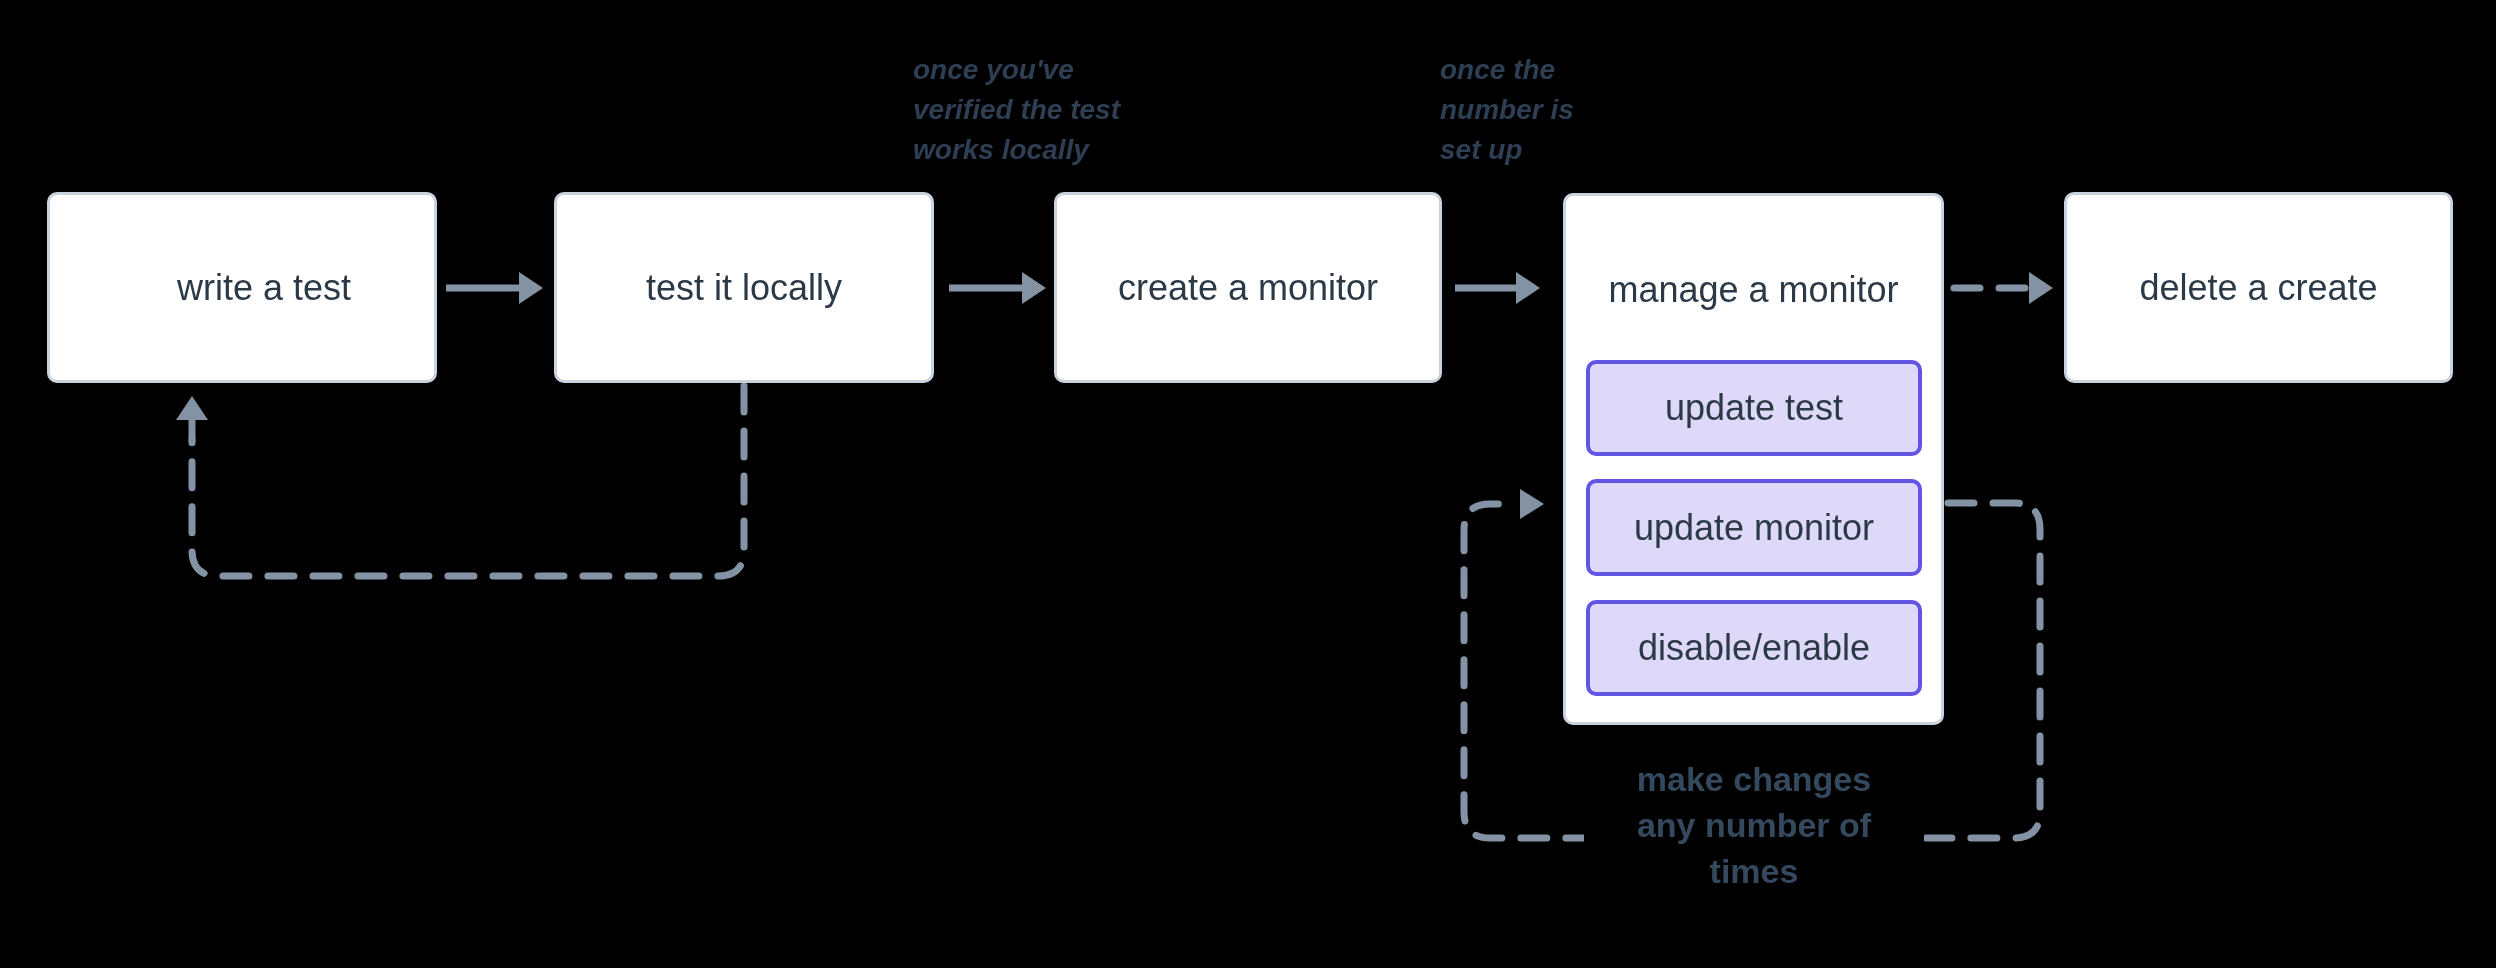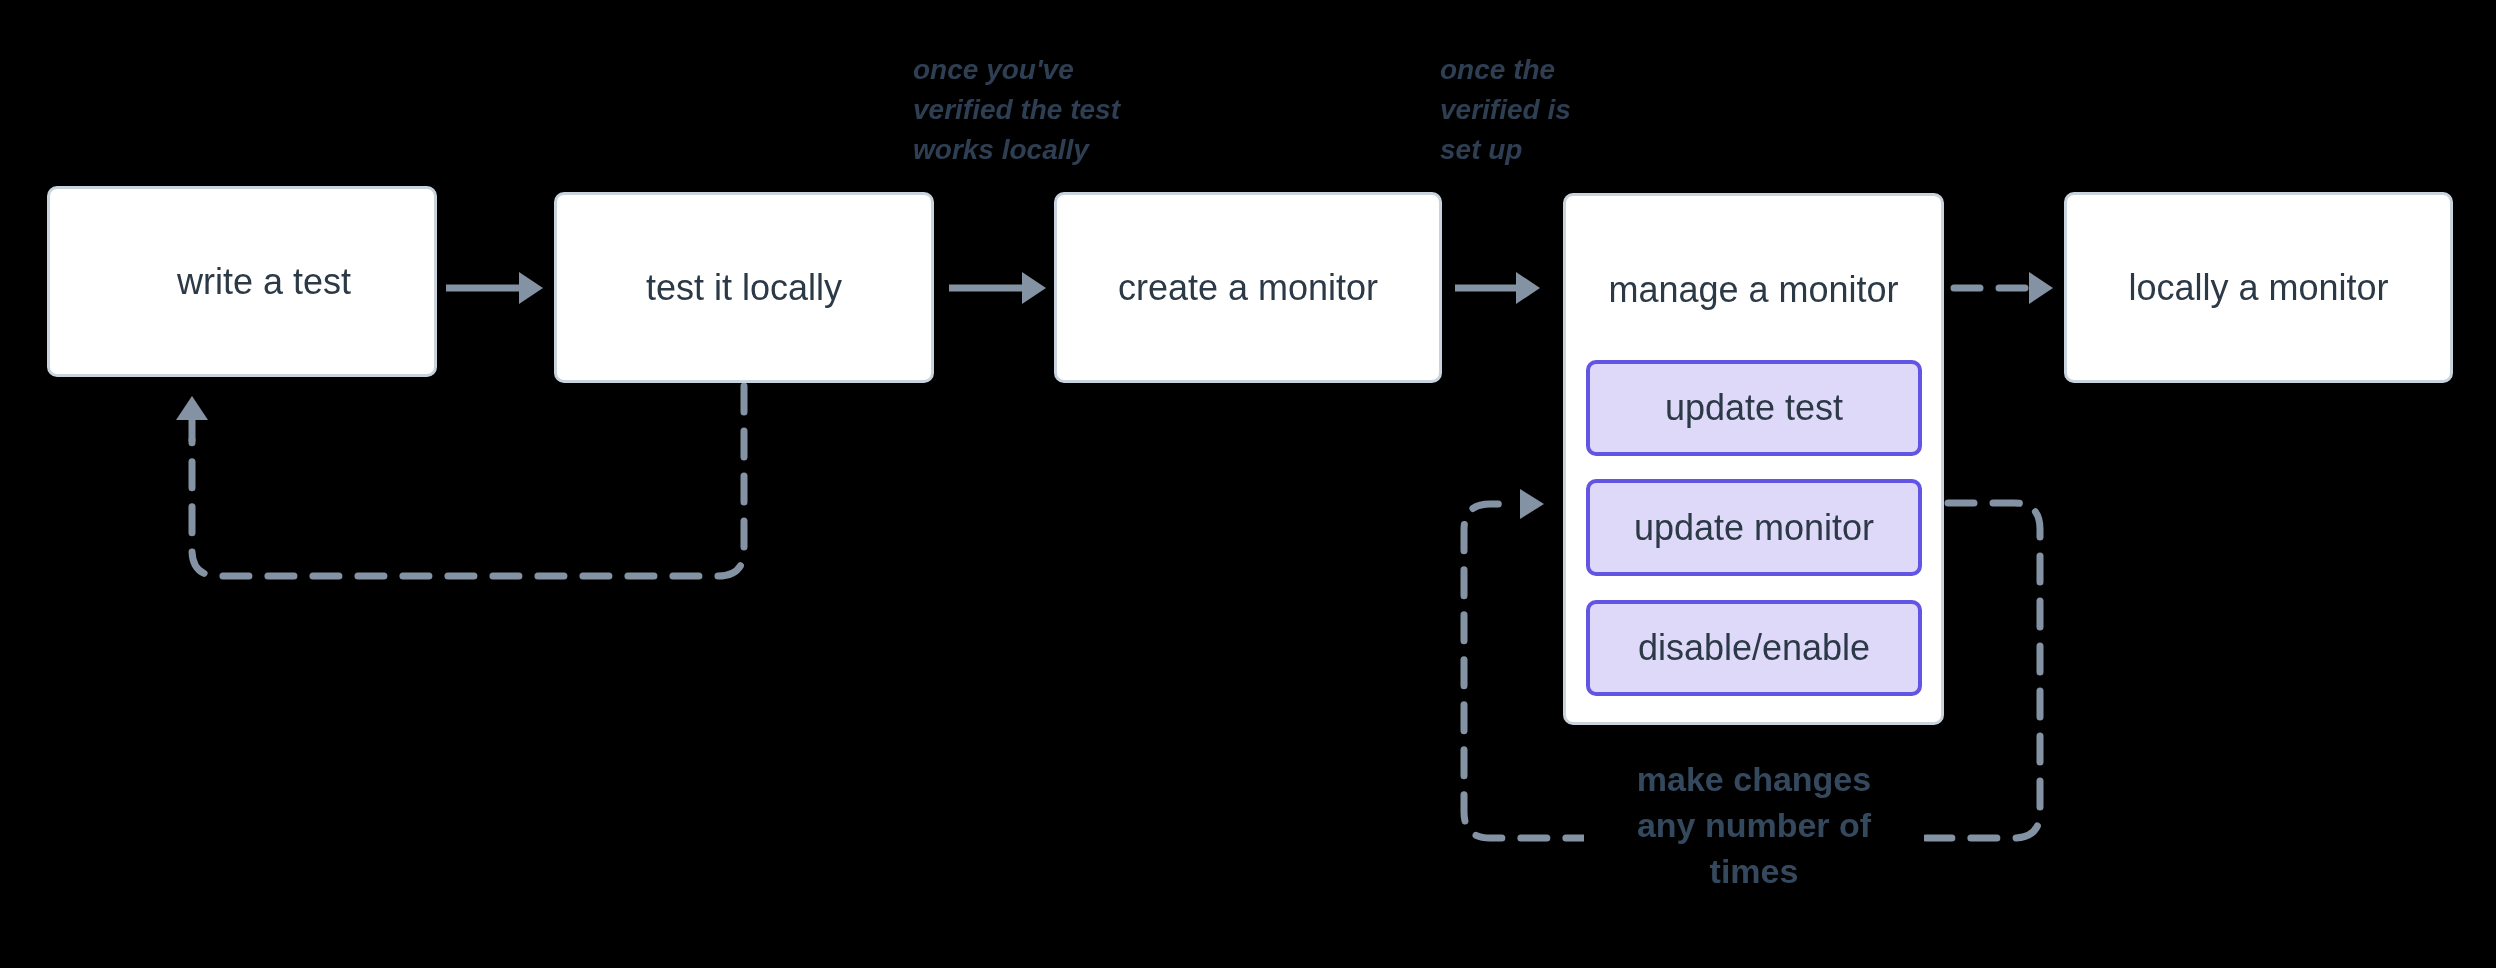--- a/index.html
+++ b/index.html
@@ -27,21 +27,21 @@
     border: 3px solid var(--node-border, #c9d3de);
     border-radius: 10px;
     display: flex;
     align-items: center;
     justify-content: center;
     color: var(--node-text, #2c3947);
     font-size: 36px;
     font-weight: 500;
     z-index: 3;
   }
-  .node-1 { left: 47px;   top: 186px; width: 390px; height: 191px; padding-left: 44px; }
+  .node-1 { left: 47px;   top: 192px; width: 390px; height: 191px; padding-left: 44px; }
   .node-2 { left: 554px;  top: 192px; width: 380px; height: 191px; }
   .node-3 { left: 1054px; top: 192px; width: 388px; height: 191px; }
   .node-5 { left: 2064px; top: 192px; width: 389px; height: 191px; }
   .node-4 {
     left: 1563px; top: 193px; width: 381px; height: 532px;
     display: block;
   }
   .node-4-title {
     position: absolute;
     left: 0; right: 0; top: 0; height: 188px;
@@ -130,21 +130,21 @@
   </svg>
 
   <div class="annotation annotation-1">
     <div>once you've</div>
     <div>verified the test</div>
     <div>works locally</div>
   </div>
 
   <div class="annotation annotation-2">
     <div>once the</div>
-    <div>verified is</div>
+    <div>number is</div>
     <div>set up</div>
   </div>
 
 
   <div class="loop-label loop-label-2">
     <div>make changes</div>
     <div>any number of</div>
     <div>times</div>
   </div>
 
@@ -161,16 +161,16 @@
   </div>
 
   <div class="node node-4">
     <div class="node-4-title">manage a monitor</div>
     <div class="subbtn subbtn-1">update test</div>
     <div class="subbtn subbtn-2">update monitor</div>
     <div class="subbtn subbtn-3">disable/enable</div>
   </div>
 
   <div class="node node-5">
-    <span>locally a monitor</span>
+    <span>delete a create</span>
   </div>
 
 </div>
 
 </body></html>

